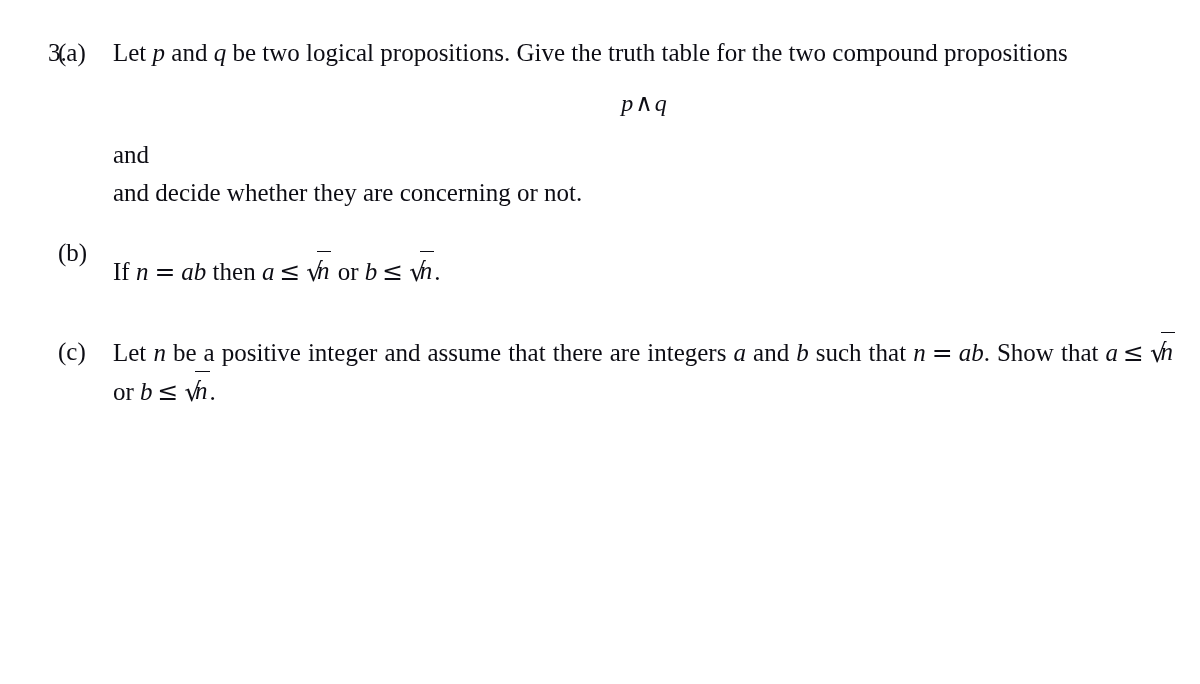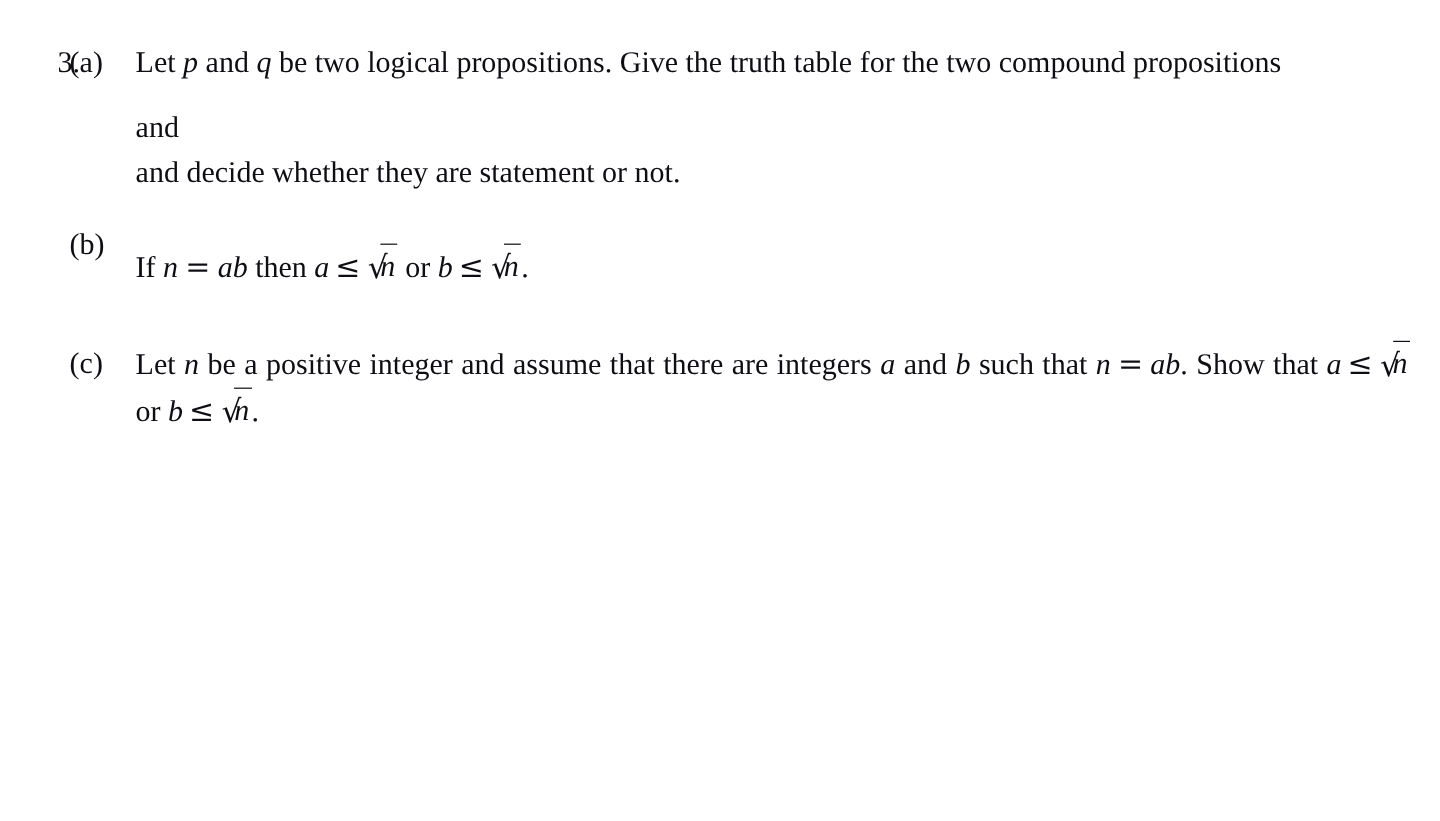--- a/index.html
+++ b/index.html
@@ -172,25 +172,26 @@
       <div class="prob-number">3.</div>
 
       <div class="parts">
 
         <div class="part">
           <div class="part-label">(a)</div>
           <div class="part-body">
 
             <div class="ptext"><span>Let </span><i class="var">p</i><span> and </span><i class="var">q</i><span> be two logical propositions. Give the truth table for the two compound propositions</span></div>
 
+            <div class="display-math"><span class="mathline"><i class="var">p</i><span class="op">∧</span><i class="var">q</i></span></div>
 
             <div class="ptext-nojust gap-a-and">and</div>
 
 
-            <div class="ptext-nojust">and decide whether they are statement or not.</div>
+            <div class="ptext-nojust">and decide whether they are concerning or not.</div>
           </div>
         </div>
 
         <div class="part gap-b">
           <div class="part-label">(b)</div>
           <div class="part-body">
 
 
             <div class="centered-statement"><span class="mathline"><span class="rm">If </span><i class="var">n</i><span class="rel-eq">=</span><i class="var">ab</i><span class="rm"> then </span><i class="var">a</i><span class="rel">≤</span><span class="sqrt"><span class="radical">√</span><span class="radicand">n</span></span><span class="rm"> or </span><i class="var">b</i><span class="rel">≤</span><span class="sqrt"><span class="radical">√</span><span class="radicand">n</span></span><span class="rm">.</span></span></div>
 

